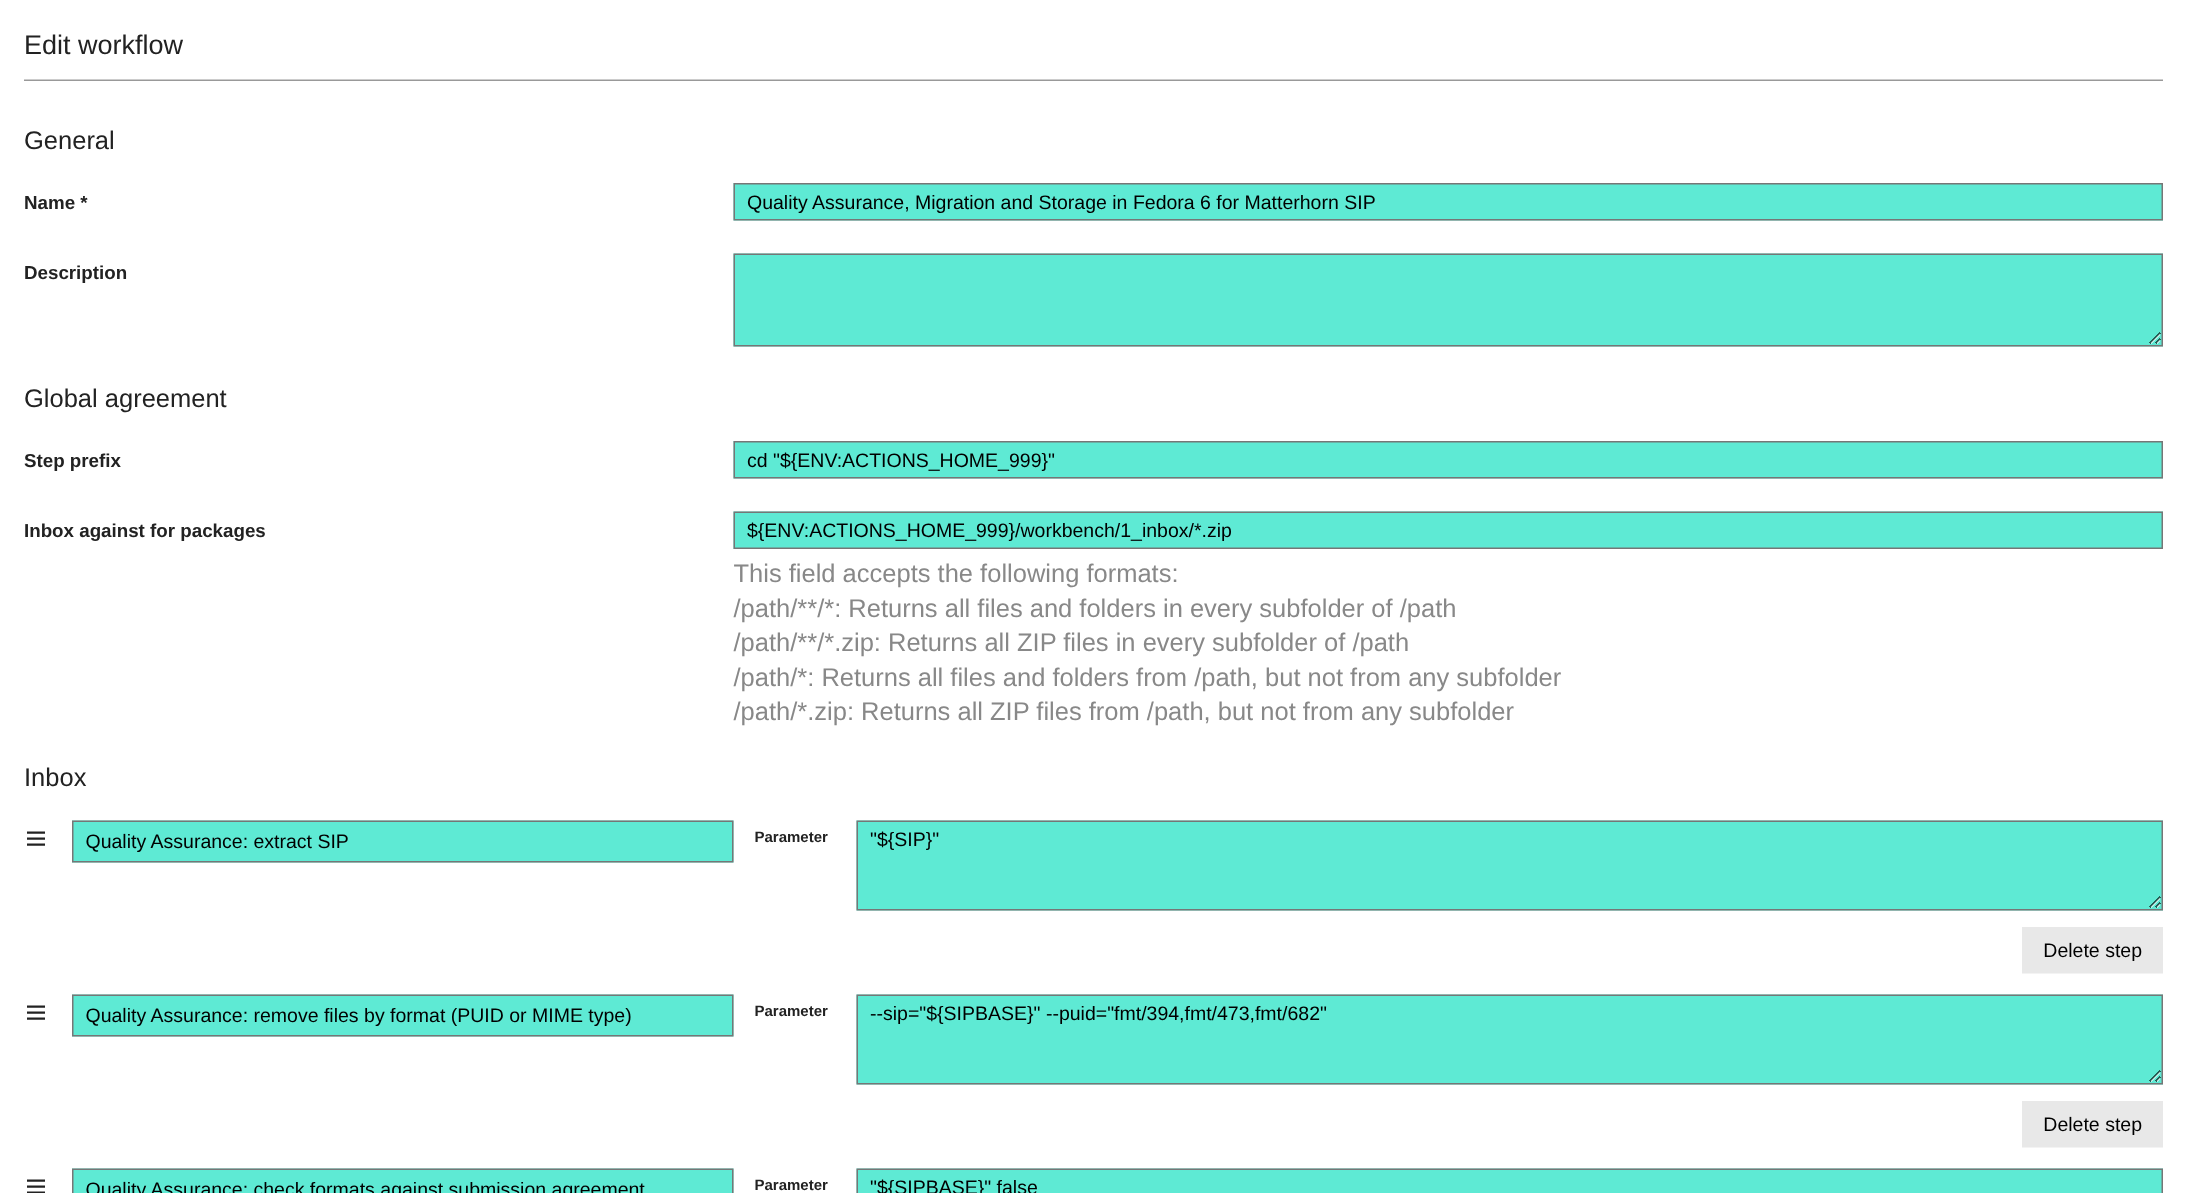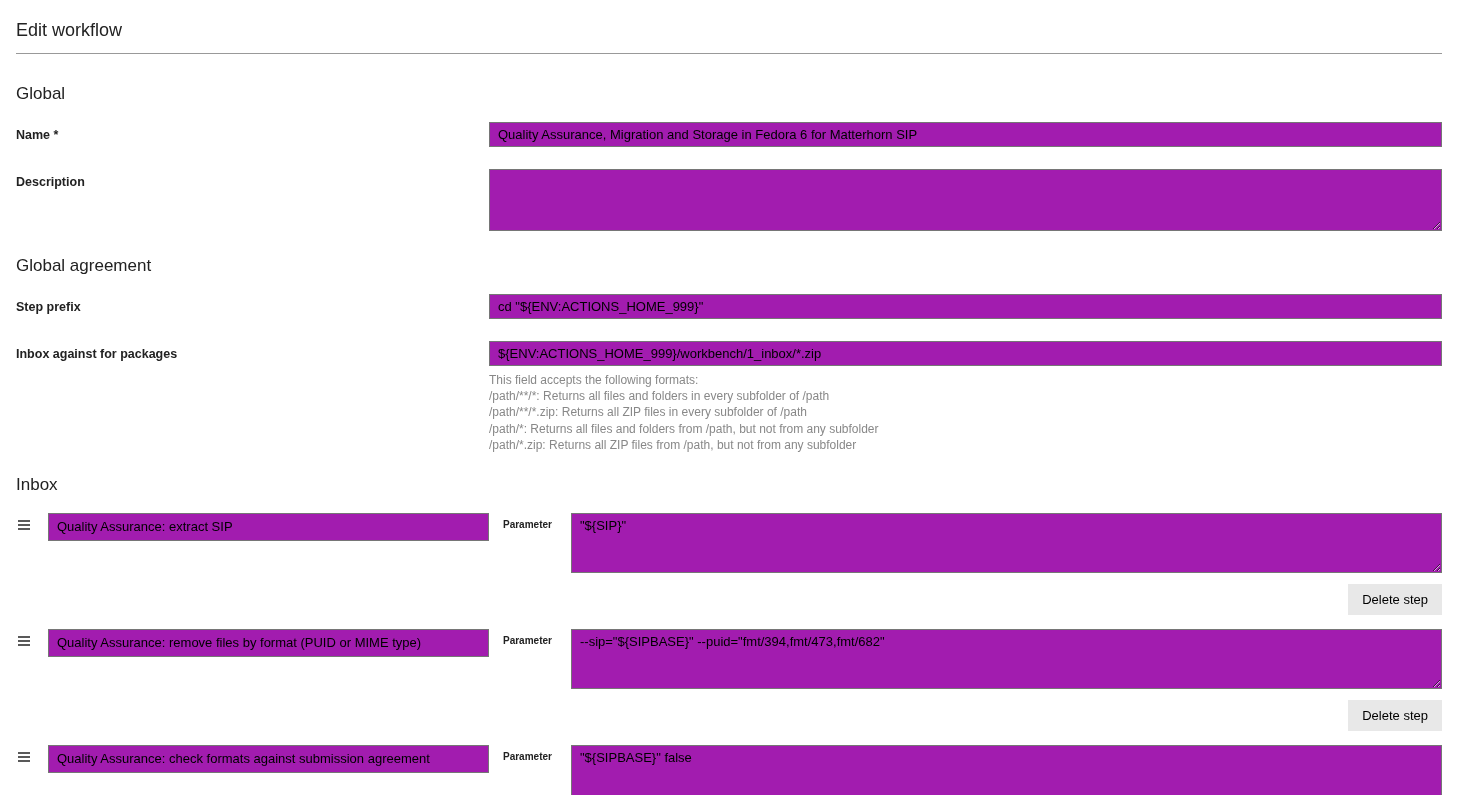--- a/index.html
+++ b/index.html
@@ -40,27 +40,27 @@
 }
 .form-field {
   flex: 1;
 }
 input[type="text"], textarea {
   width: 100%;
   border: 1px solid #767676;
   padding: 4px 8px;
   font-family: inherit;
   font-size: 13px;
-  background: #a21caf;
+  background: #5eead4;
   resize: none;
 }
 textarea.desc { height: 62px; resize: both; }
 .help-text {
   color: #888;
-  font-size: 12px;
+  font-size: 17px;
   line-height: 1.35;
   margin-top: 6px;
 }
 .steps-container { margin-top: 12px; }
 .step-block { margin-bottom: 14px; }
 .step-row {
   display: flex;
   align-items: flex-start;
 }
 .drag-col {
@@ -111,21 +111,21 @@
   cursor: pointer;
   font-family: inherit;
 }
 </style>
 </head>
 <body>
 
 <h1 class="page-title">Edit workflow</h1>
 <hr class="sep">
 
-<h2 class="section-title">Global</h2>
+<h2 class="section-title">General</h2>
 
 <div class="form-row">
   <div class="form-label">Name *</div>
   <div class="form-field">
     <input type="text" value="Quality Assurance, Migration and Storage in Fedora 6 for Matterhorn SIP" style="">
   </div>
 </div>
 
 <div class="form-row">
   <div class="form-label">Description</div>

